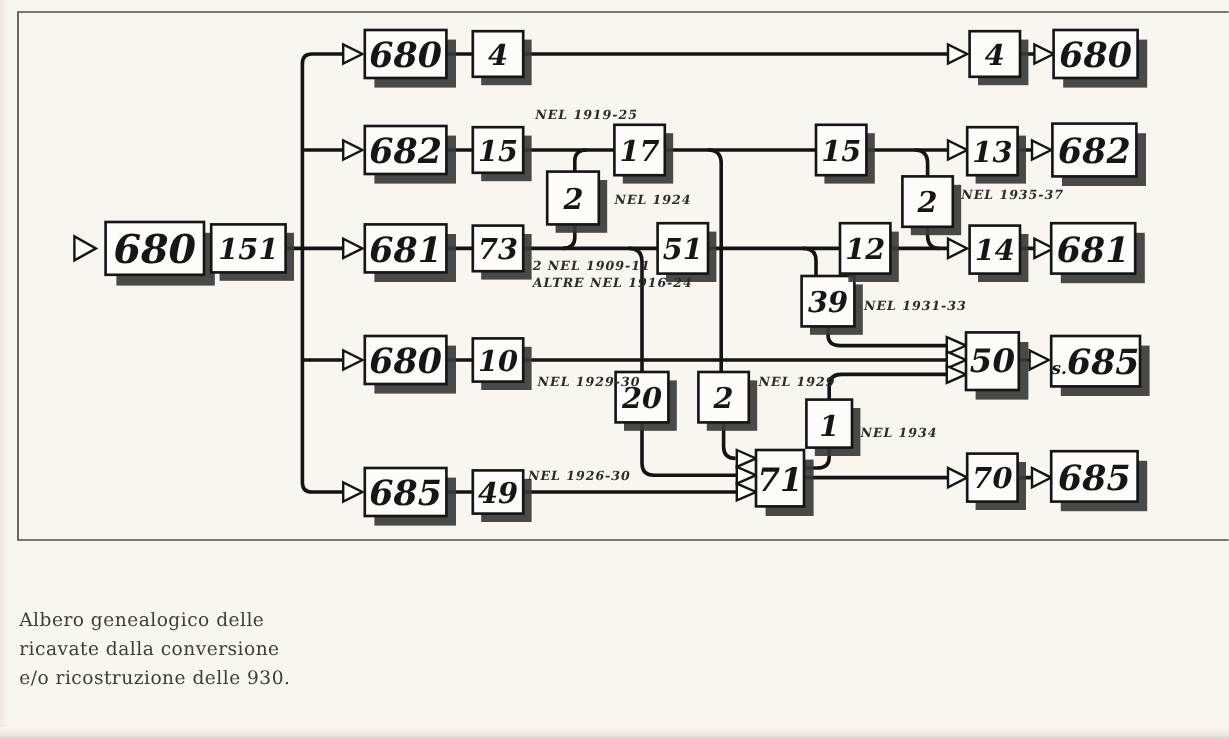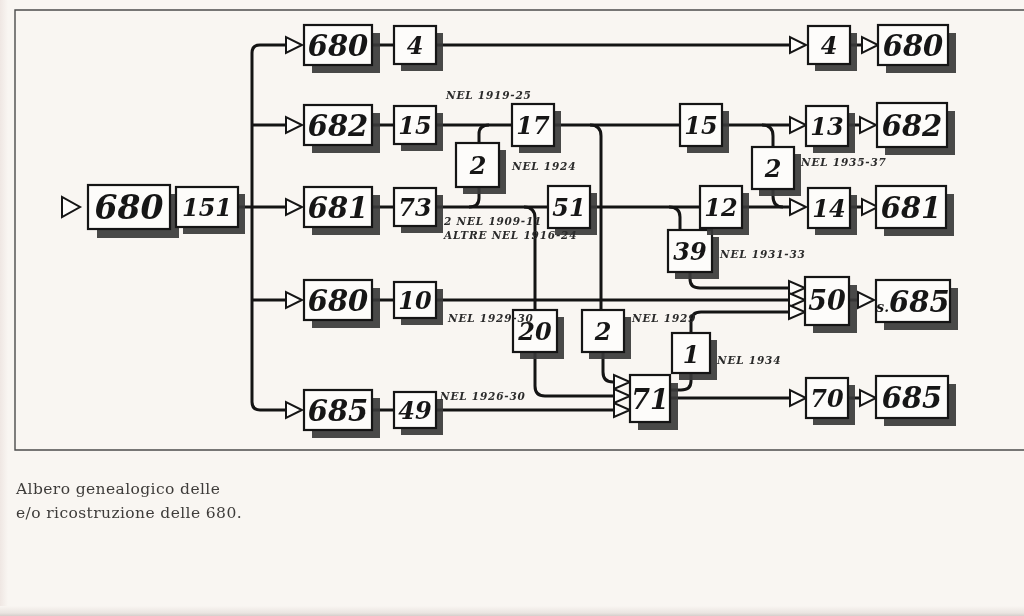--- a/index.html
+++ b/index.html
@@ -11,21 +11,21 @@
   .shadow{fill:#3a3a3a;opacity:0.92;}
   .num{font-family:"DejaVu Serif",serif;font-style:italic;font-weight:bold;fill:#161616;
        text-anchor:middle;}
   .fs34{font-size:33px;} .fs30{font-size:29px;} .fs28{font-size:27px;}
   .fs26{font-size:24px;} .fs15{font-size:14px;}
   .ann{font-family:"DejaVu Serif",serif;font-style:italic;font-weight:bold;font-size:10.5px;
        letter-spacing:0.8px;fill:#2b2b2b;}
   .wire{fill:none;stroke:#141414;stroke-width:3;}
   .frame{fill:none;stroke:#4c4c4c;stroke-width:1.4;}
   .tri{fill:#fdfcfa;stroke:#151515;stroke-width:2;}
-  #caption{position:absolute;left:16px;top:477px;font-size:15.5px;line-height:24px;
+  #caption{position:absolute;left:16px;top:505px;font-size:15.5px;line-height:24px;
            color:#3e3c3a;letter-spacing:0.4px;}
   #page-edge{position:absolute;left:0;bottom:0;width:1024px;height:10px;
              background:linear-gradient(#f9f6f2,#eae4e0 70%,#d5cecb);}
   #left-edge{position:absolute;left:0;top:0;width:8px;height:616px;
              background:linear-gradient(90deg,#efe7e3,#f9f6f2);}
 </style>
 </head>
 <body>
 
 <div id="stage">
@@ -253,17 +253,18 @@
   <text class="ann" x="801" y="166">NEL 1935-37</text>
   <text class="ann" x="720" y="258">NEL 1931-33</text>
   <text class="ann" x="448" y="322">NEL 1929-30</text>
   <text class="ann" x="632" y="322">NEL 1929</text>
   <text class="ann" x="717" y="364">NEL 1934</text>
   <text class="ann" x="440" y="400">NEL 1926-30</text>
 </svg>
 
 <div id="caption">
   <div>Albero genealogico delle</div>
-  <div>e/o ricostruzione delle 680.</div>
+  <div>ricavate dalla conversione</div>
+  <div>e/o ricostruzione delle 930.</div>
 </div>
 
 <div id="page-edge"></div>
 </div>
 
 </body></html>

